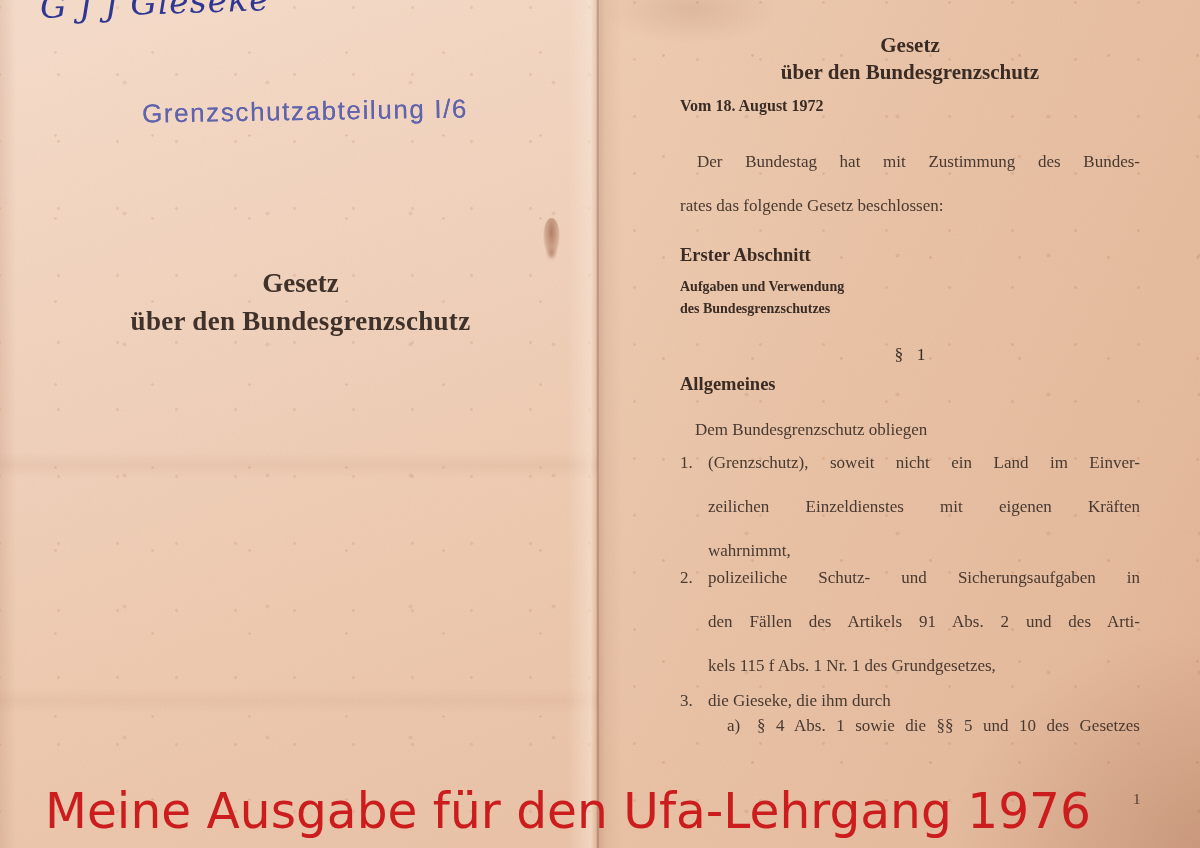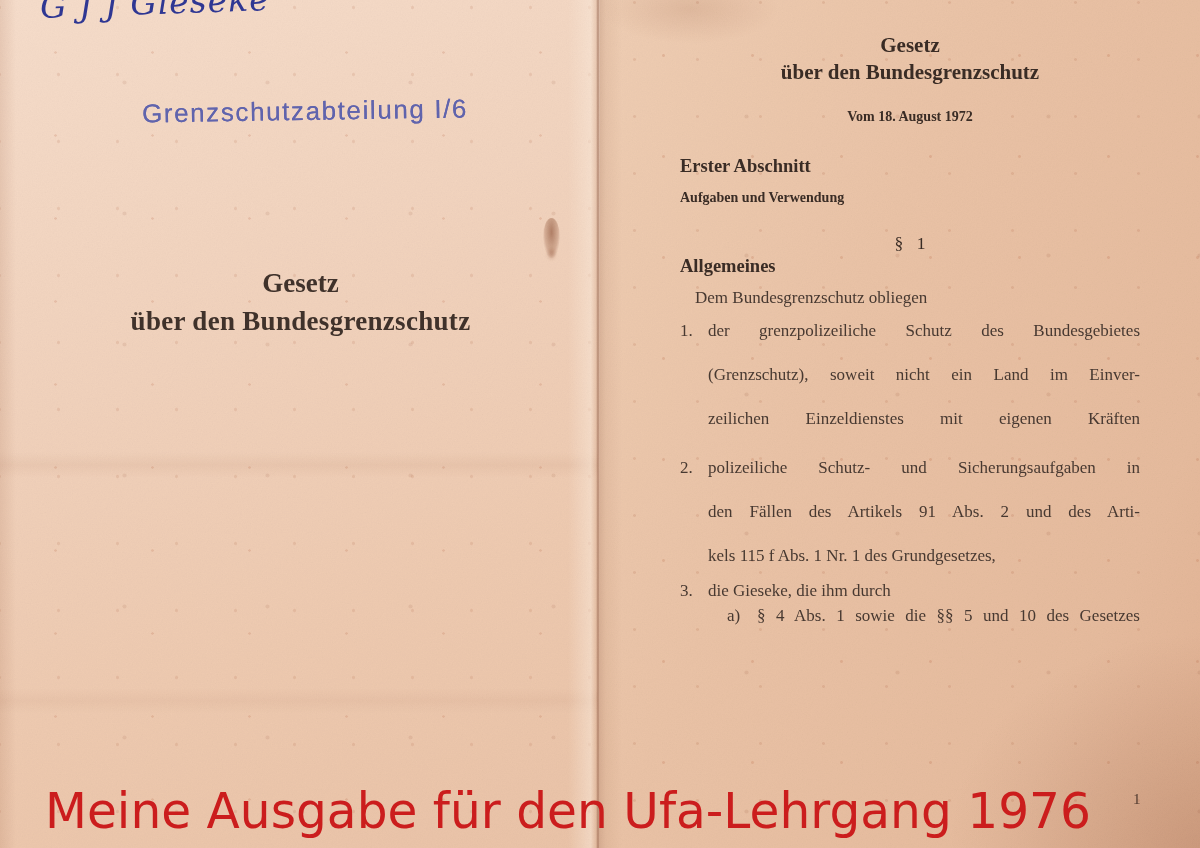--- a/index.html
+++ b/index.html
@@ -62,29 +62,29 @@
     color:#5a5fae;letter-spacing:1.6px;transform:rotate(-0.9deg);opacity:.95;white-space:nowrap;
     text-shadow:0 0 .6px #5a5fae;}
   .cover-title{position:absolute;left:28px;top:264px;width:545px;text-align:center;font-weight:bold;color:#40322b;}
   .ct1{font-size:27px;line-height:38px;}
   .ct2{font-size:27px;line-height:38px;letter-spacing:.3px;}
   .ct3{font-size:28px;line-height:40px;letter-spacing:.4px;}
 
   
   .rp-content{position:absolute;left:80px;top:0;width:460px;color:#483931;font-size:17px;}
   .rp-title{margin-top:32px;text-align:center;font-weight:bold;color:#3a2c25;font-size:21px;line-height:27px;}
-  .rp-date{margin-top:19px;text-align:center;font-weight:bold;font-size:14px;line-height:23px;color:#3a2c25;}
+  .rp-date{margin-top:8px;font-weight:bold;font-size:16px;line-height:23px;color:#3a2c25;}
   .intro{margin-top:34px;line-height:22px;}
   .indent1{text-indent:17px;}
   .h-bold{font-weight:bold;color:#3a2c25;font-size:18.5px;}
   .section-heading{margin-top:26px;line-height:24px;}
   .chapter-heading{margin-top:9px;line-height:22px;font-size:14px;}
   .para-mark{margin-top:24px;text-align:center;line-height:21px;word-spacing:9px;font-size:17.5px;color:#3a2c25;}
-  .para-heading{line-height:24px;}
-  .lead{margin-top:9px;line-height:22px;text-indent:15px;}
+  .para-heading{margin-top:7px;line-height:24px;}
+  .lead{margin-top:23px;line-height:22px;text-indent:15px;}
   .item{margin-top:11px;position:relative;padding-left:28px;line-height:22px;}
   .item.m2{margin-top:5px;}
   .item.m3{margin-top:13px;}
   .item .num{position:absolute;left:0;top:0;}
   .subitem{margin-top:2px;position:relative;padding-left:77px;line-height:23px;}
   .subitem .num{position:absolute;left:47px;top:0;}
   .ln{white-space:normal;}
   .j{text-align:justify;}
   .j::after{content:"";display:inline-block;width:100%;height:0;}
   .page-number{position:absolute;left:533px;top:791px;font-size:15px;color:#4a3a30;}
@@ -109,35 +109,40 @@
   </div>
 
   <div class="page right">
     <div class="rp-content">
       <div class="rp-title">
         <div>Gesetz</div>
         <div>über den Bundesgrenzschutz</div>
       </div>
       <div class="rp-date">Vom 18. August 1972</div>
 
+      <div class="intro">
+        <div class="ln j indent1">Der Bundestag hat mit Zustimmung des Bundes-</div>
+        <div class="ln">rates das folgende Gesetz beschlossen:</div>
+      </div>
 
       <div class="h-bold section-heading">Erster Abschnitt</div>
       <div class="h-bold chapter-heading">
         <div>Aufgaben und Verwendung</div>
+        <div>des Bundesgrenzschutzes</div>
       </div>
 
       <div class="para-mark">§ 1</div>
       <div class="h-bold para-heading">Allgemeines</div>
       <div class="lead">Dem Bundesgrenzschutz obliegen</div>
 
       <div class="item">
         <span class="num">1.</span>
-        <div class="ln j">der grenzpolizeiliche Schutz des Bundesgebietes</div>
         <div class="ln j">(Grenzschutz), soweit nicht ein Land im Einver-</div>
         <div class="ln j">zeilichen Einzeldienstes mit eigenen Kräften</div>
+        <div class="ln">wahrnimmt,</div>
       </div>
 
       <div class="item m2">
         <span class="num">2.</span>
         <div class="ln j">polizeiliche Schutz- und Sicherungsaufgaben in</div>
         <div class="ln j">den Fällen des Artikels 91 Abs. 2 und des Arti-</div>
         <div class="ln">kels 115 f Abs. 1 Nr. 1 des Grundgesetzes,</div>
       </div>
 
       <div class="item m3">

